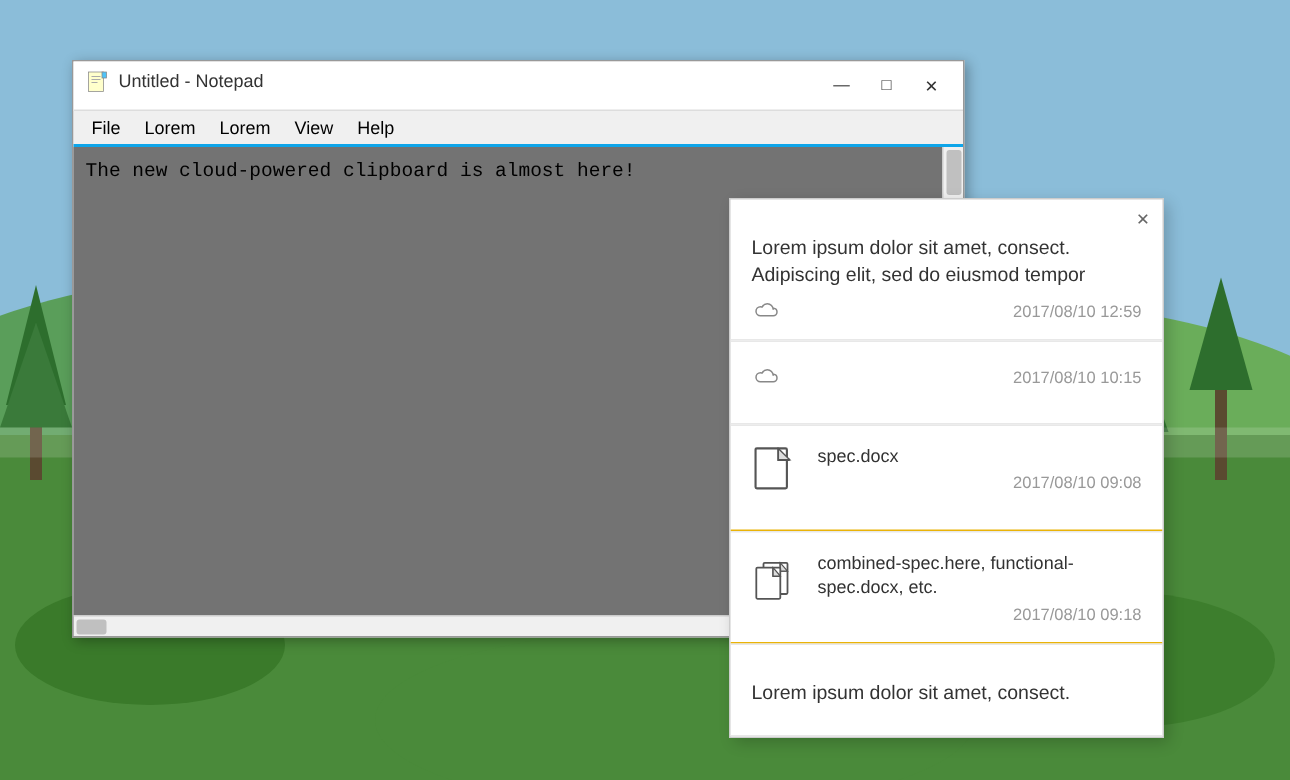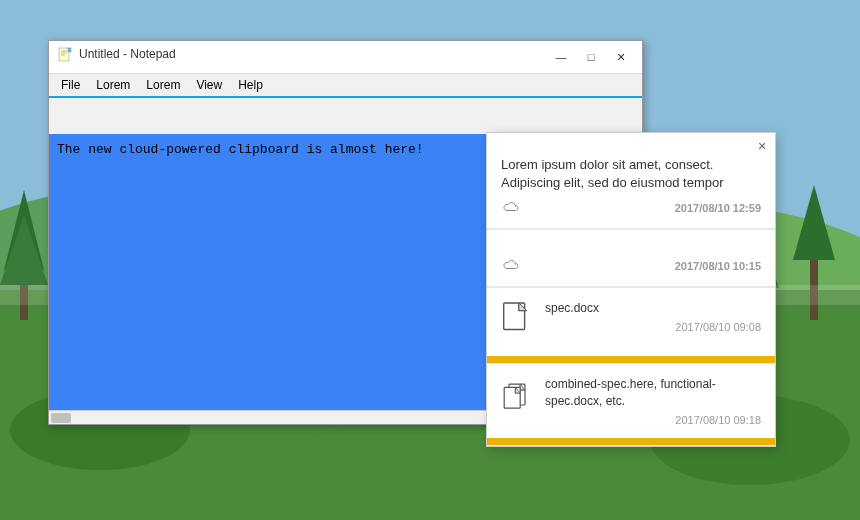--- a/index.html
+++ b/index.html
@@ -86,24 +86,23 @@
     .menu-item {
       padding: 2px 8px;
       font-size: 12px;
       color: #000;
       cursor: pointer;
       border-radius: 2px;
     }
 
     .notepad-content {
       flex: 1;
-      background: #3b82f6;
+      background: #737373;
       position: relative;
       overflow: hidden;
-      margin-top: 36px;
     }
 
     .notepad-textarea {
       width: 100%;
       height: 100%;
       border: none;
       outline: none;
       resize: none;
       font-family: 'Courier New', Courier, monospace;
       font-size: 13px;
@@ -199,40 +198,39 @@
       line-height: 1.4;
       margin-bottom: 8px;
       padding-right: 20px;
       margin-top: 11px;
     }
 
     .clipboard-item-meta {
       display: flex;
       align-items: center;
       justify-content: space-between;
-      font-weight: bold;
     }
 
     .clipboard-item-icon {
       font-size: 14px;
       color: #888;
     }
 
     .clipboard-item-time {
       font-size: 11px;
       color: #999;
       text-align: right;
     }
 
     .clipboard-item-file {
       display: flex;
       align-items: flex-start;
       gap: 12px;
       padding: 12px 14px;
-      border-bottom: 7px solid #eab308;
+      border-bottom: 1px solid #eab308;
       cursor: pointer;
     }
 
     .file-icon {
       flex-shrink: 0;
       margin-top: 2px;
     }
 
     .file-icon svg {
       width: 32px;
@@ -345,21 +343,21 @@
           <path d="M14.5 5.5c0-2.2-1.8-4-4-4C9.1 1.5 7.7 2.4 7 3.7 6.6 3.6 6.3 3.5 6 3.5c-1.7 0-3 1.3-3 3s1.3 3 3 3h8.5c1.4 0 2.5-1.1 2.5-2.5 0-1.3-1-2.4-2.3-2.5H14.5z" fill="none" stroke="#888" stroke-width="1"></path>
         </svg>
       </span>
       <span class="clipboard-item-time">2017/08/10 12:59</span>
     </div>
   </div>
 
   <div style="border-top:1px solid #e8e8e8;"></div>
 
   <div class="clipboard-item" style="min-height:55px;">
-    <div class="clipboard-item-meta" style="margin-top:16px;">
+    <div class="clipboard-item-meta" style="margin-top:4px;">
       <span class="clipboard-item-icon">
         <svg width="18" height="12" viewBox="0 0 18 12" xmlns="http://www.w3.org/2000/svg">
           <path d="M14.5 5.5c0-2.2-1.8-4-4-4C9.1 1.5 7.7 2.4 7 3.7 6.6 3.6 6.3 3.5 6 3.5c-1.7 0-3 1.3-3 3s1.3 3 3 3h8.5c1.4 0 2.5-1.1 2.5-2.5 0-1.3-1-2.4-2.3-2.5H14.5z" fill="none" stroke="#888" stroke-width="1"></path>
         </svg>
       </span>
       <span class="clipboard-item-time">2017/08/10 10:15</span>
     </div>
   </div>
 
   <div style="border-top:1px solid #e8e8e8;"></div>
@@ -394,13 +392,16 @@
       </svg>
     </div>
     <div class="file-info">
       <div class="file-name">combined-spec.here, functional-spec.docx, etc.</div>
       <div class="file-time">2017/08/10 09:18</div>
     </div>
   </div>
 
   <div style="border-top:1px solid #e8e8e8;"></div>
 
+  <div class="clipboard-item" style="min-height:50px;">
+    <div class="clipboard-item-text">Lorem ipsum dolor sit amet, consect.</div>
+  </div>
 </div>
 
 </body></html>

